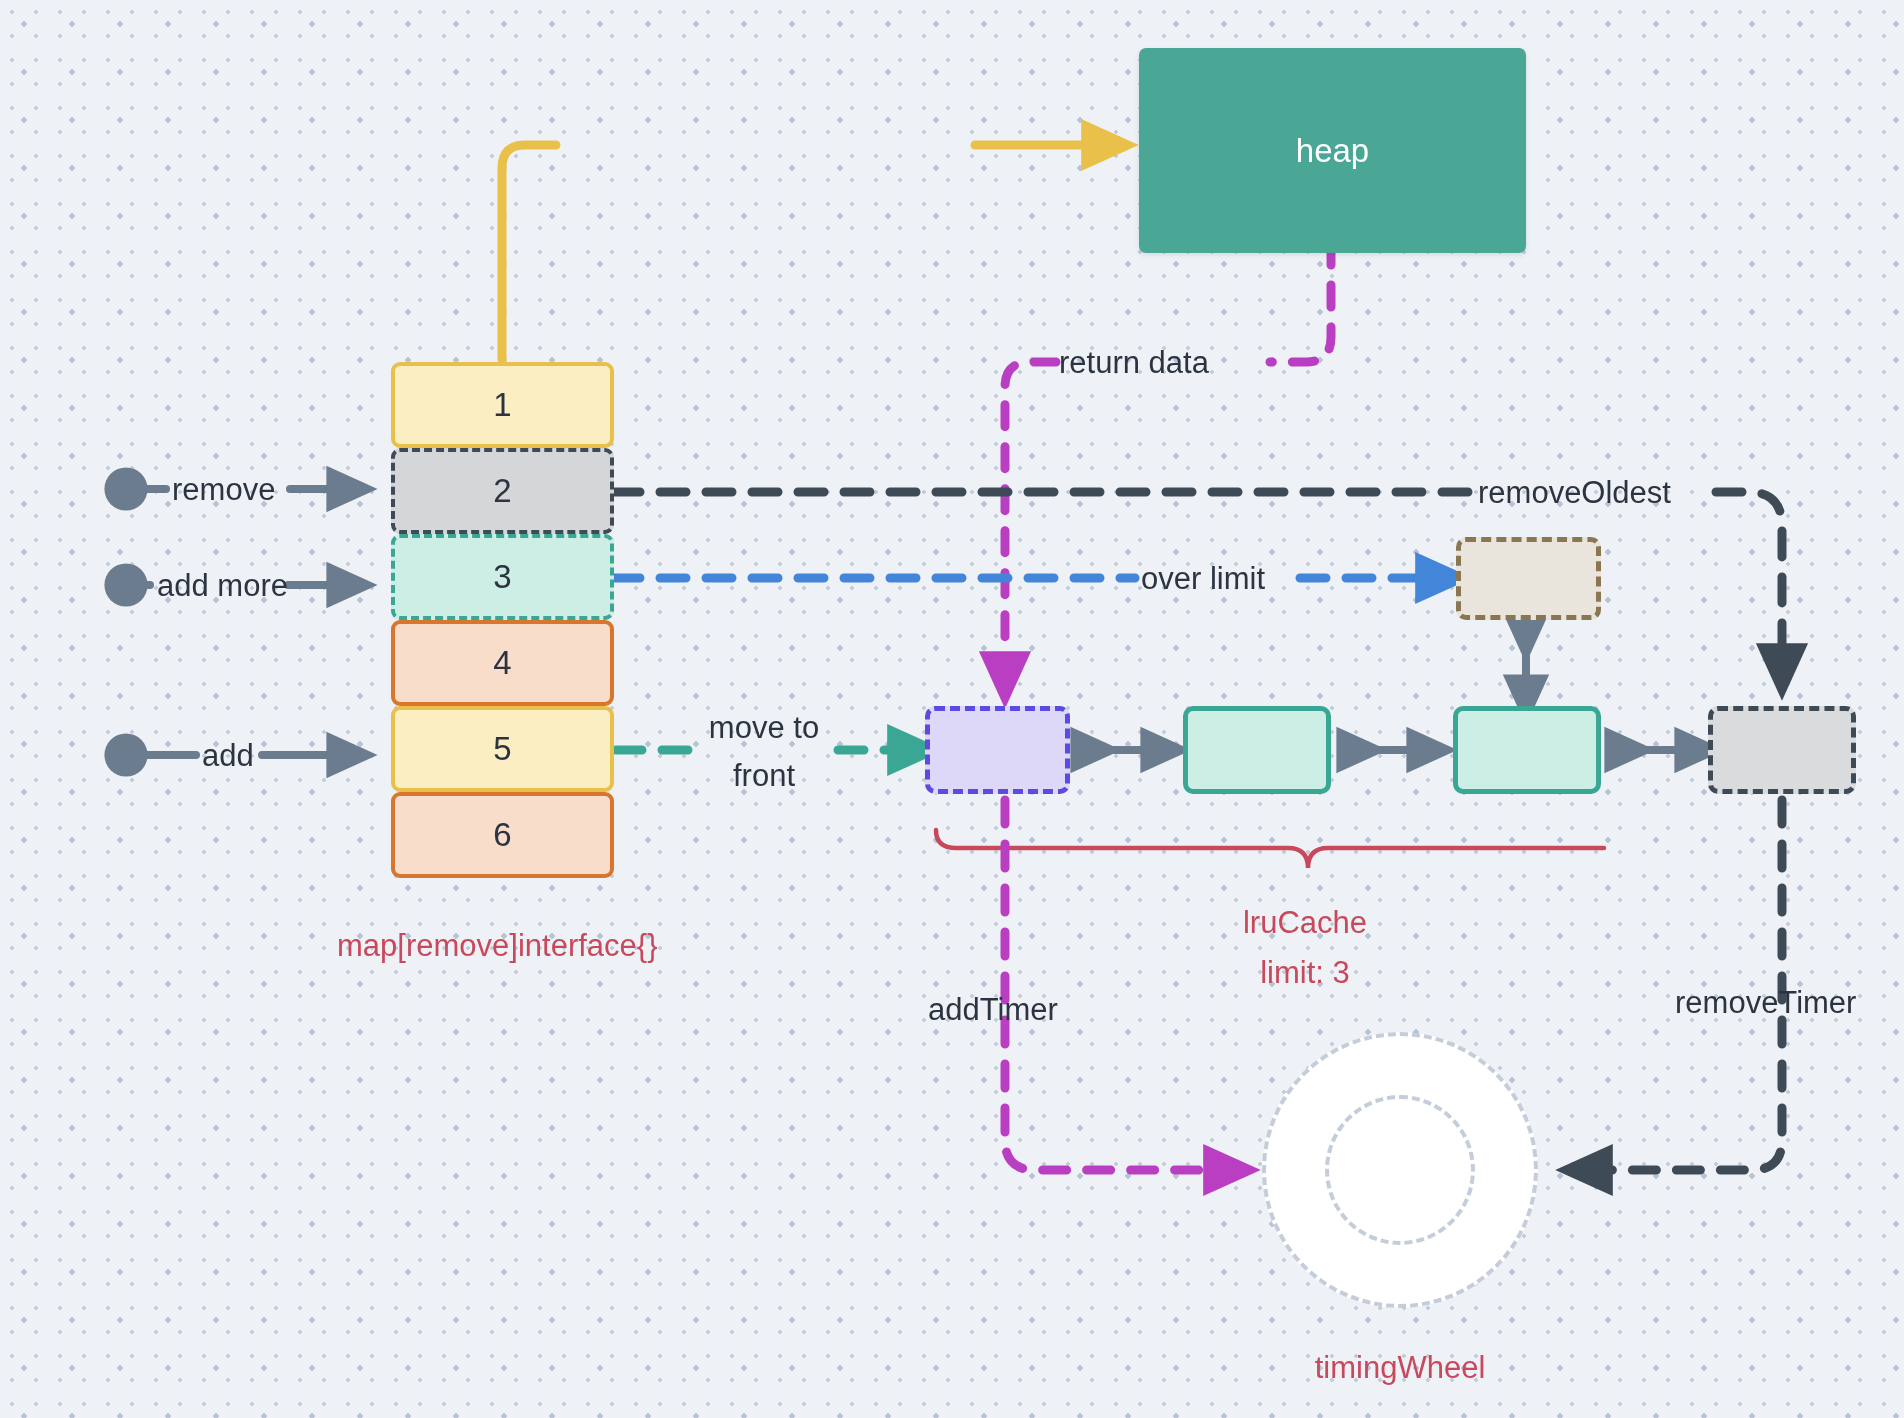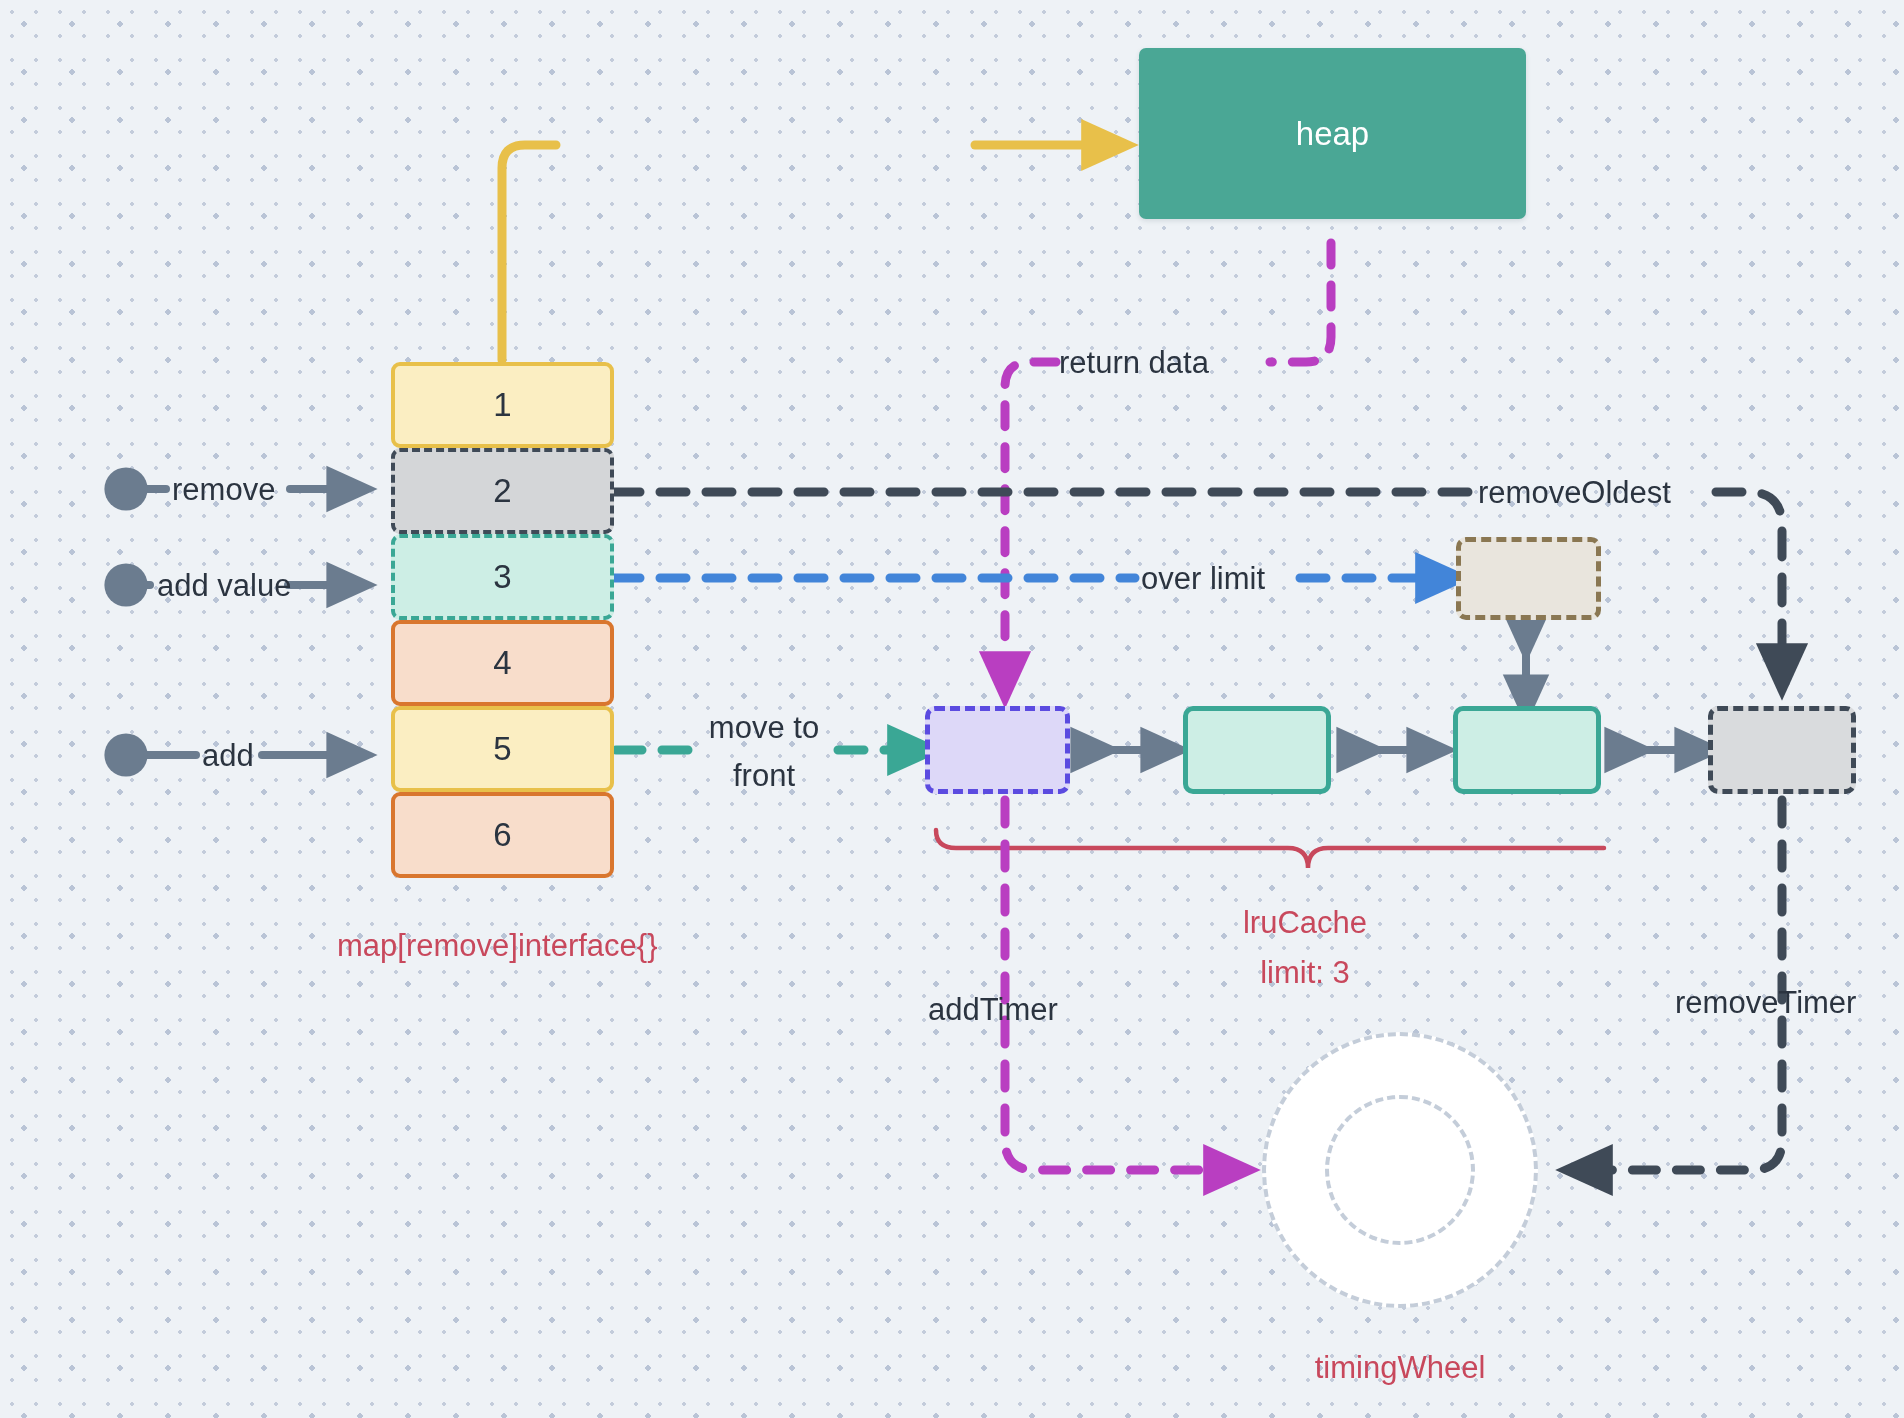--- a/index.html
+++ b/index.html
@@ -151,21 +151,21 @@
 
     <g>
       <path d="M1005,800 L1005,1140 Q1005,1170 1035,1170 L1232,1170" fill="none" stroke="#b93ec1" stroke-width="9" stroke-linecap="round" stroke-dasharray="24 20" marker-end="url(#ar-purple)"></path>
     </g>
 
     <g>
       <path d="M1782,800 L1782,1140 Q1782,1170 1752,1170 L1584,1170" fill="none" stroke="#3f4a57" stroke-width="9" stroke-linecap="round" stroke-dasharray="24 20" marker-end="url(#ar-dark)"></path>
     </g>
   </svg>
 
-  <div class="node heap-box" style="left:1139px; top:48px; width:387px; height:171px;">
+  <div class="node heap-box" style="left:1139px; top:48px; width:387px; height:205px;">
     <span>heap</span>
   </div>
 
   <div class="node stack-cell" style="left:391px; top:362px; width:223px; height:86px; background:#fbeec2; border-color:#e8c04a; border-style:solid;">
     <span>1</span>
   </div>
   <div class="node stack-cell" style="left:391px; top:448px; width:223px; height:86px; background:#d4d6d8; border-color:#3f4a57; border-style:dashed;">
     <span>2</span>
   </div>
   <div class="node stack-cell" style="left:391px; top:534px; width:223px; height:86px; background:#cdeee5; border-color:#3aa795; border-style:dashed;">
@@ -195,21 +195,21 @@
 
   <div class="tw-outer" style="left:1262px; top:1032px; width:276px; height:276px;"></div>
   <div class="tw-inner" style="left:1325px; top:1095px; width:150px; height:150px;"></div>
   <div class="lbl lbl-red lbl-ctr" style="left:1270px; top:1350px; width:260px;">timingWheel</div>
 
 
   <div class="lbl" style="left:1059px; top:345px;">return data</div>
 
   <div class="lbl" style="left:172px; top:472px;">remove</div>
 
-  <div class="lbl" style="left:157px; top:568px;">add value</div>
+  <div class="lbl" style="left:157px; top:568px;">add more</div>
 
   <div class="lbl" style="left:202px; top:738px;">add</div>
 
   <div class="lbl lbl-ctr" style="left:688px; top:710px; width:152px;">move to</div>
   <div class="lbl lbl-ctr" style="left:688px; top:758px; width:152px;">front</div>
 
   <div class="lbl" style="left:1141px; top:561px;">over limit</div>
 
   <div class="lbl" style="left:1478px; top:475px;">removeOldest</div>
 

